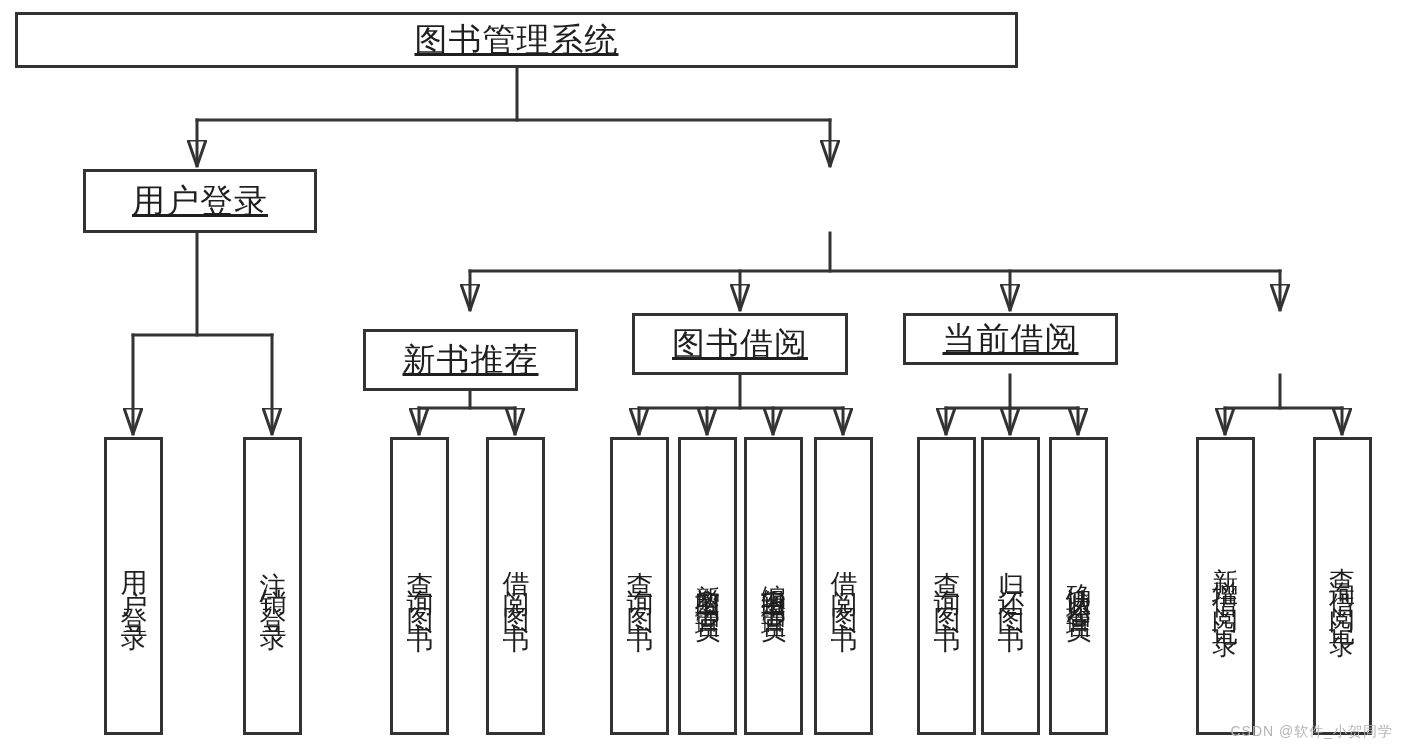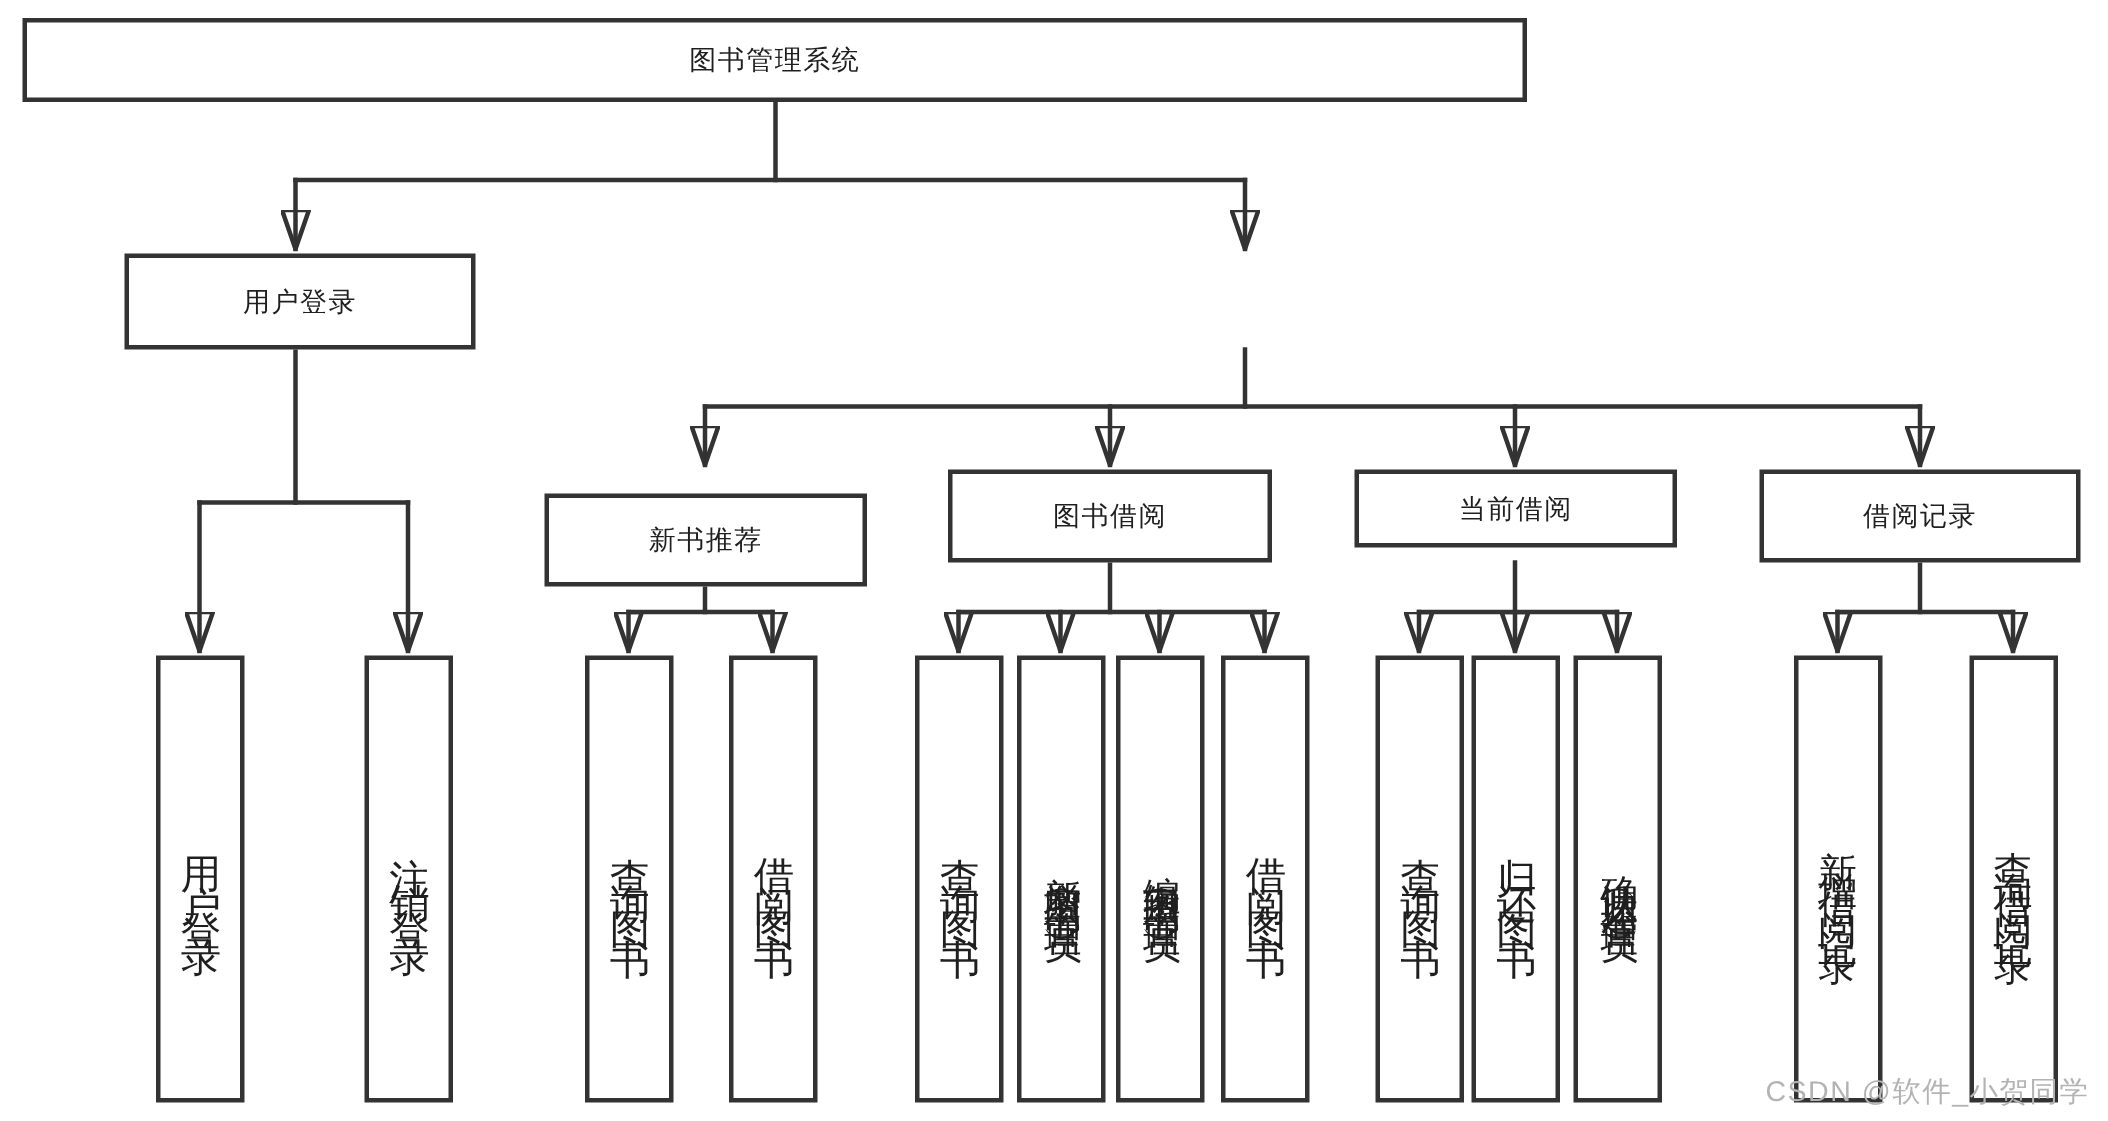--- a/index.html
+++ b/index.html
@@ -33,43 +33,44 @@
   }
   .box{
     position:absolute;
     background:var(--fill);
     border:3px solid var(--border);
     display:flex;
     align-items:center;
     justify-content:center;
   }
   .h-box{
-    font-size:18px;
+    font-size:33px;
     letter-spacing:1px;
     white-space:nowrap;
+    text-decoration:underline;
   }
   .v-box{
     top:437px;
     width:59px;
     height:298px;
   }
   .v-label{
     writing-mode:vertical-rl;
     text-orientation:mixed;
     white-space:nowrap;
     line-height:1;
   }
   .vt-4{font-size:27px;letter-spacing:18px;}
   .vt-6{font-size:26px;letter-spacing:13px;}
   .vt-9{font-size:25px;letter-spacing:5px;}
   .watermark{
     position:absolute;
     right:12px;
     bottom:6px;
-    font-size:19px;
+    font-size:14px;
     color:var(--watermark);
     letter-spacing:1px;
     white-space:nowrap;
   }
 </style>
 </head>
 <body>
 
 <div class="canvas">
 
@@ -131,23 +132,20 @@
 
   <div class="box h-box" style="left:363px;top:313px;width:215px;height:62px;margin-top:16px;">
     <span>新书推荐</span>
   </div>
   <div class="box h-box" style="left:632px;top:313px;width:216px;height:62px;">
     <span>图书借阅</span>
   </div>
   <div class="box h-box" style="left:903px;top:313px;width:215px;height:52px;">
     <span>当前借阅</span>
   </div>
-  <div class="box h-box" style="left:1173px;top:313px;width:214px;height:62px;">
-    <span>借阅记录</span>
-  </div>
 
   <div class="box v-box" style="left:104px;">
     <span class="v-label vt-4">用户登录</span>
   </div>
   <div class="box v-box" style="left:243px;">
     <span class="v-label vt-4">注销登录</span>
   </div>
 
   <div class="box v-box" style="left:390px;">
     <span class="v-label vt-4">查询图书</span>

